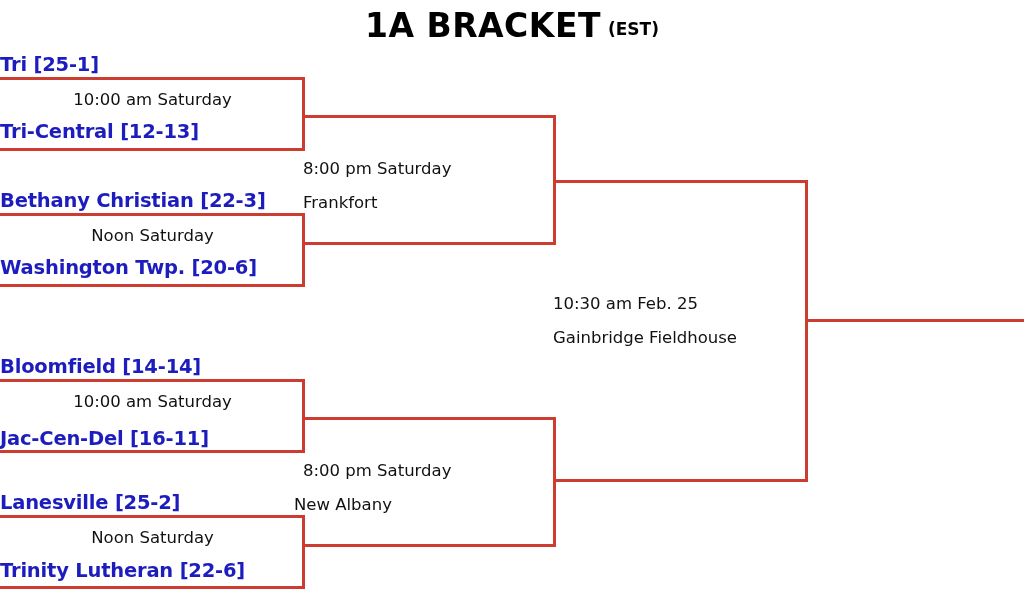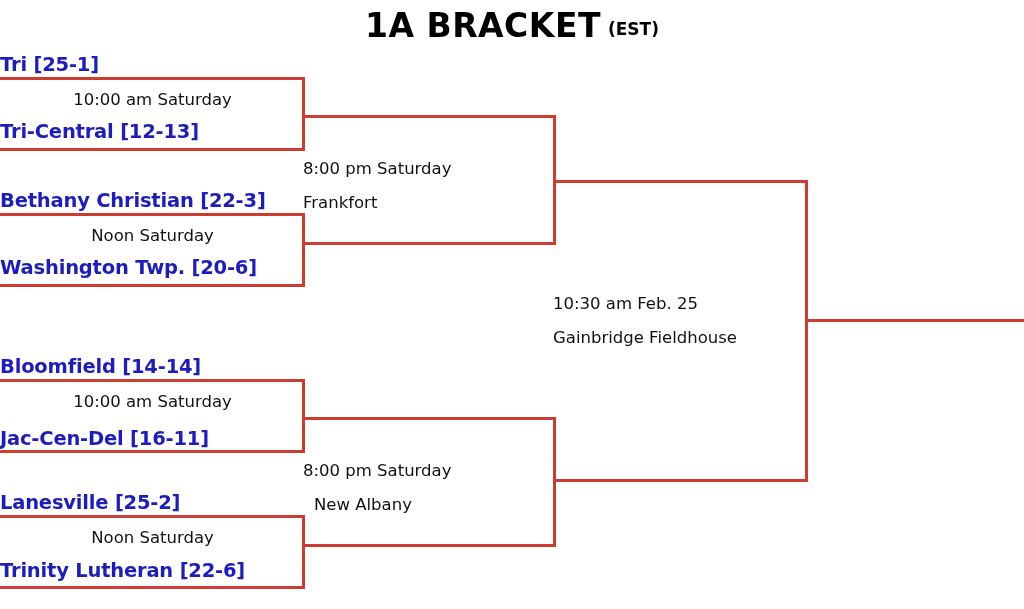--- a/index.html
+++ b/index.html
@@ -142,21 +142,21 @@
 
   <div class="game-info" style="left:0px; top:528px; width:305px;">Noon Saturday</div>
 
   <div class="team" style="left:0px; top:559px;">Trinity Lutheran [22-6]</div>
 
   <div class="hline" style="left:305px; top:544px; width:251px;"></div>
 
   <div class="vline" style="left:553px; top:417px; height:130px;"></div>
 
   <div class="round-info" style="left:303px; top:461px; width:250px;">8:00 pm Saturday</div>
-  <div class="round-info" style="left:314px; top:495px; width:250px;">New Albany</div>
+  <div class="round-info" style="left:294px; top:495px; width:250px;">New Albany</div>
 
   <div class="hline" style="left:556px; top:479px; width:252px;"></div>
 
   <div class="vline" style="left:805px; top:180px; height:302px;"></div>
 
   <div class="round-info" style="left:553px; top:294px; width:255px;">10:30 am Feb. 25</div>
   <div class="round-info" style="left:553px; top:328px; width:255px;">Gainbridge Fieldhouse</div>
 
   <div class="hline" style="left:808px; top:319px; width:216px;"></div>
 

